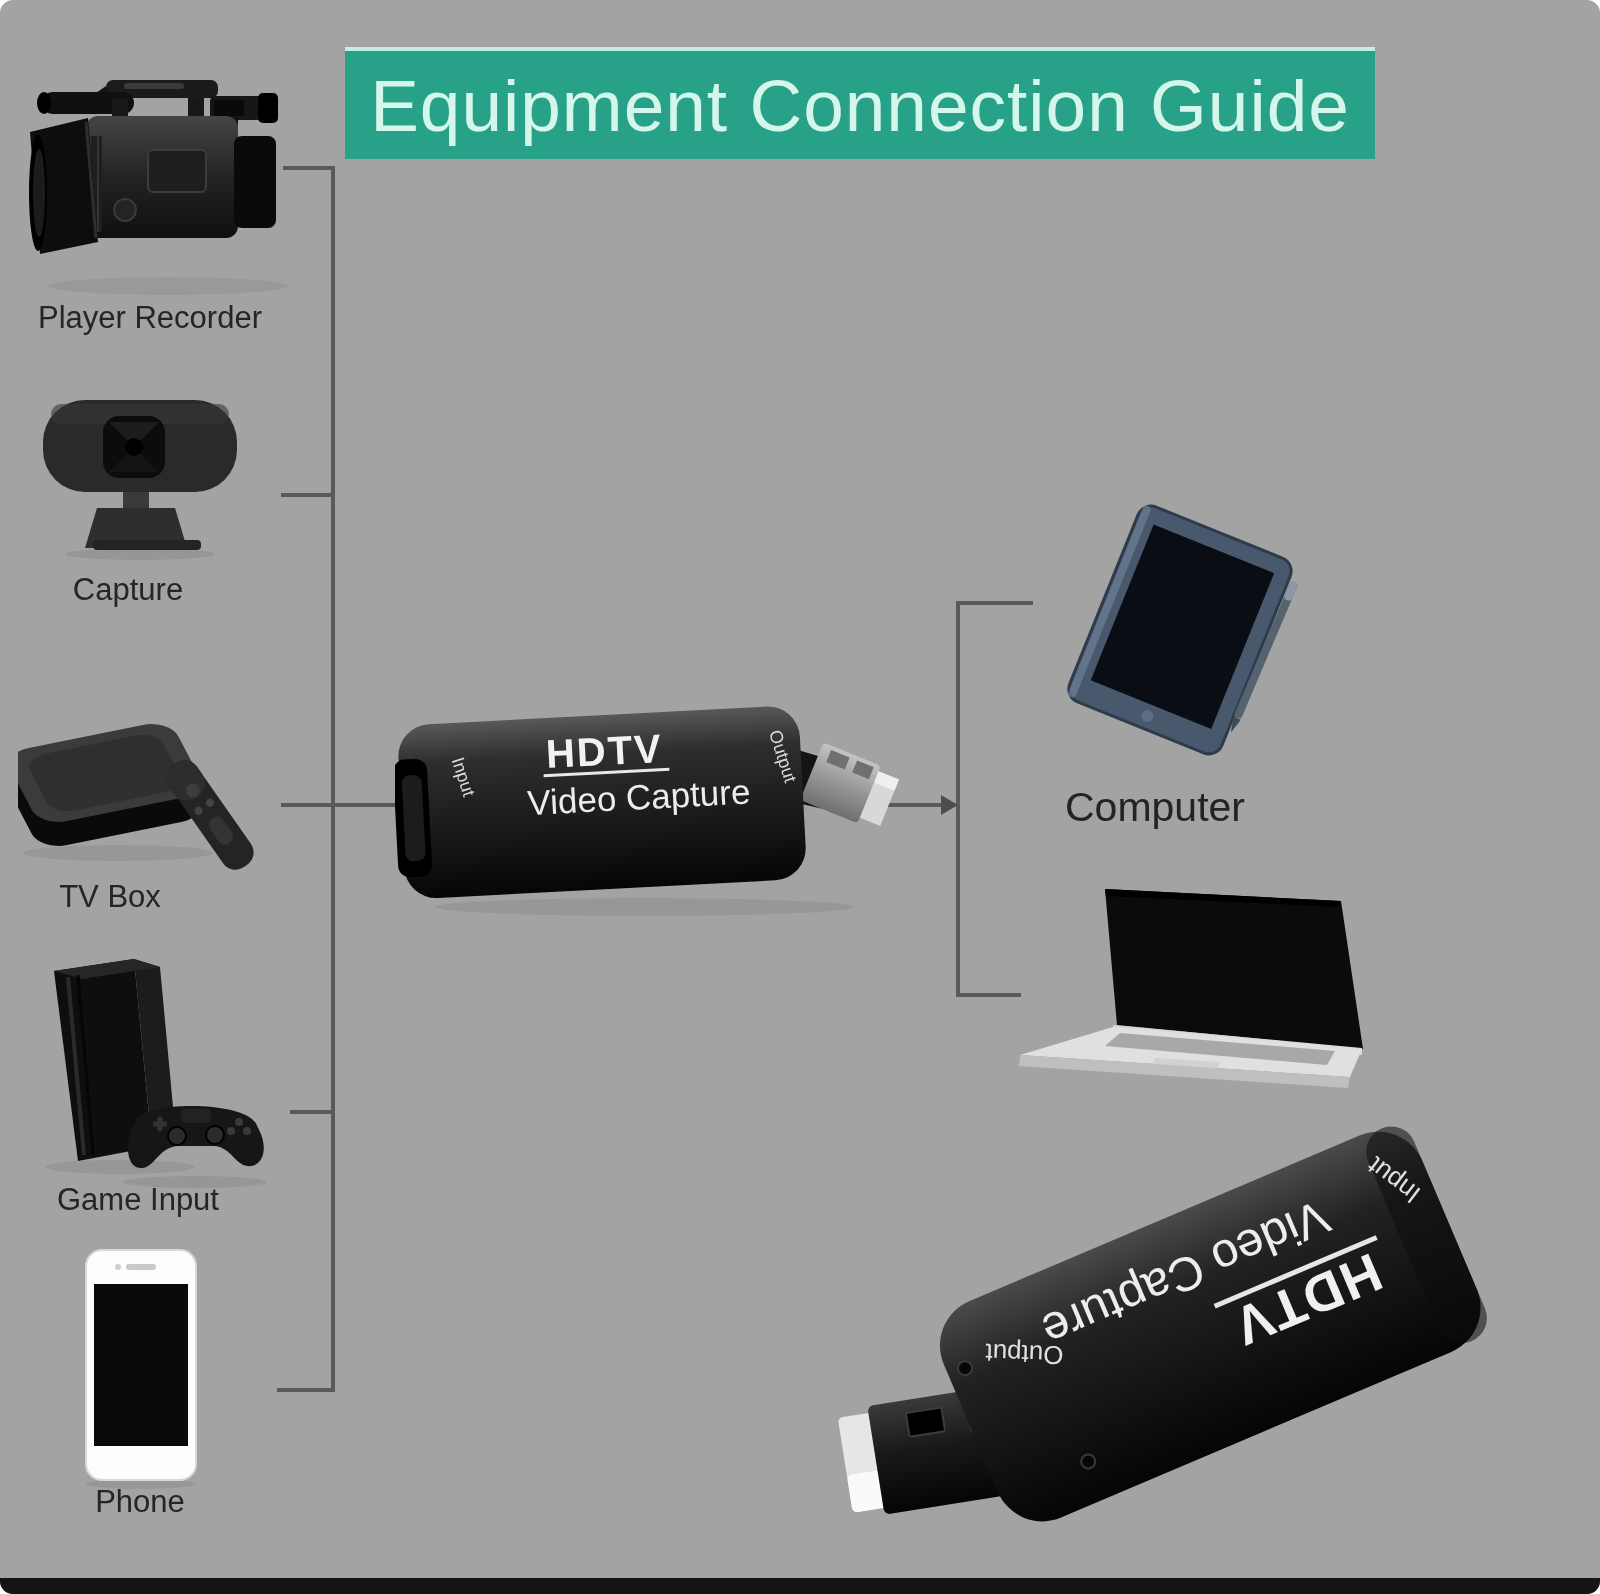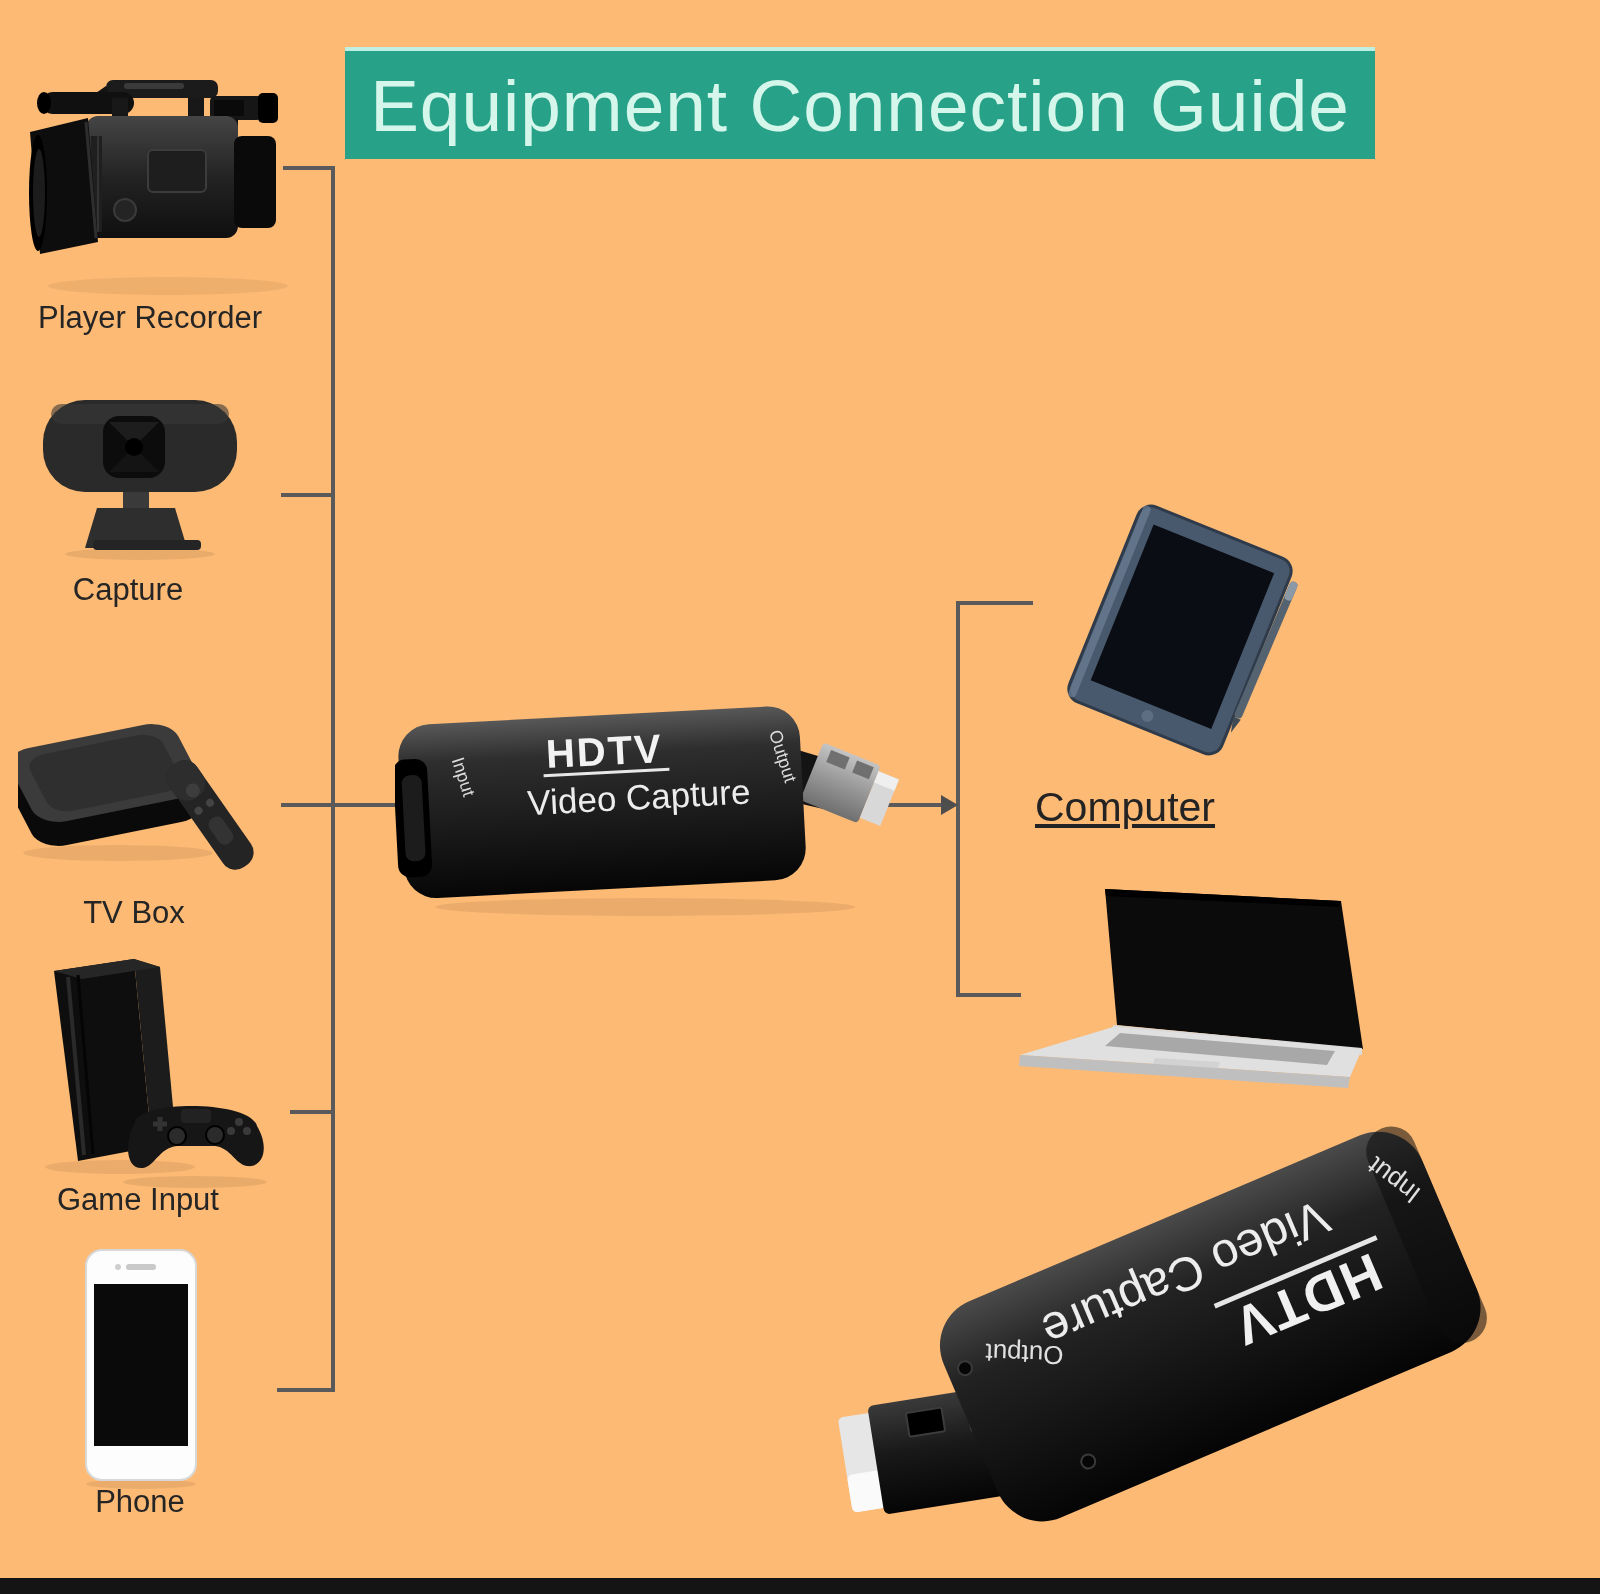--- a/index.html
+++ b/index.html
@@ -1,18 +1,19 @@
 <!DOCTYPE html>
 <html><head>
 <meta charset="utf-8">
 <style>
   html,body{margin:0;padding:0;background:#ffffff;}
   #stage{
-    position:relative;width:1600px;height:1594px;background:#fdba74;overflow:hidden;
+    position:relative;width:1600px;height:1594px;background:#a3a3a3;overflow:hidden;
     font-family:"Liberation Sans","DejaVu Sans",sans-serif;
+    border-radius:13px;
   }
   .abs{position:absolute;}
   
   #banner{
     left:345px;top:47px;width:1030px;height:108px;background:#28a189;
     border-top:4px solid #bfeee2;display:flex;align-items:center;justify-content:center;
     z-index:4;
   }
   #banner .t{
     color:#d5f6ea;font-size:73px;font-weight:500;letter-spacing:1px;white-space:nowrap;
@@ -21,21 +22,21 @@
   .line{background:#5a5a5a;z-index:1;}
   .arrow-right{
     width:0;height:0;border-top:10px solid transparent;border-bottom:10px solid transparent;
     border-left:17px solid #4d4d4d;z-index:2;
   }
   
   .dev-label{
     color:#252525;font-size:31px;text-align:center;z-index:3;white-space:nowrap;
   }
   .computer-label{
-    color:#232323;font-size:41px;z-index:3;white-space:nowrap;text-decoration:underline;
+    color:#232323;font-size:41px;text-align:center;z-index:3;white-space:nowrap;
   }
   svg{display:block;}
   .img{z-index:2;}
   #bottom-bar{left:0;top:1578px;width:1600px;height:16px;background:#141414;z-index:6;}
 </style>
 </head>
 <body>
 
 <div id="stage">
 
@@ -121,21 +122,21 @@
       <g transform="translate(192,122) rotate(-35)">
         <rect x="-17" y="-62" width="34" height="124" rx="15" fill="#242424"></rect>
         <rect x="-17" y="-62" width="34" height="40" rx="15" fill="#2d2d2d"></rect>
         <circle cx="0" cy="-30" r="7" fill="#3d3d3d"></circle>
         <circle cx="-7" cy="-10" r="4" fill="#444"></circle>
         <circle cx="7" cy="-10" r="4" fill="#444"></circle>
         <rect x="-8" y="4" width="16" height="30" rx="7" fill="#333"></rect>
       </g>
     </svg>
   </div>
-  <div class="abs dev-label" style="left:34px;top:879px;width:200px;margin-top:16px;">TV Box</div>
+  <div class="abs dev-label" style="left:10px;top:879px;width:200px;">TV Box</div>
 
   <div class="abs img" style="left:30px;top:955px;">
     <svg width="250" height="245" viewBox="0 0 250 245">
       <ellipse cx="90" cy="212" rx="75" ry="7" fill="#000" opacity="0.07"></ellipse>
       <polygon points="24,16 104,4 122,192 48,206" fill="#0e0e0e"></polygon>
       <polygon points="104,4 130,12 146,184 122,192" fill="#1c1c1c"></polygon>
       <polygon points="24,16 104,4 130,12 52,24" fill="#262626"></polygon>
       <path d="M38,22 L54,200" stroke="#2a2a2a" stroke-width="4" fill="none"></path>
       <path d="M48,20 L63,199" stroke="#050505" stroke-width="3" fill="none"></path>
       <g transform="translate(165,185)">

